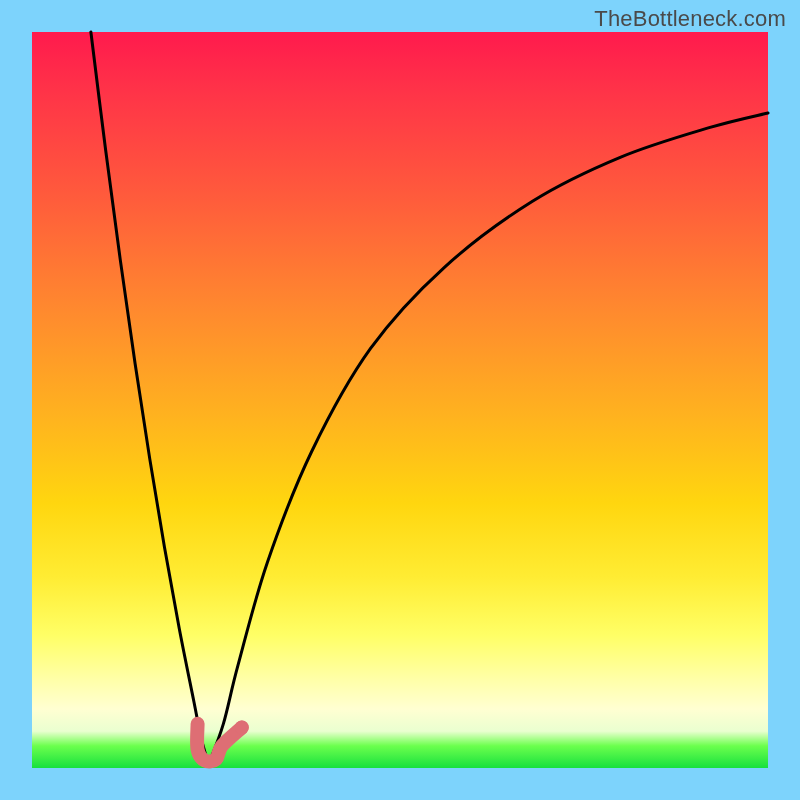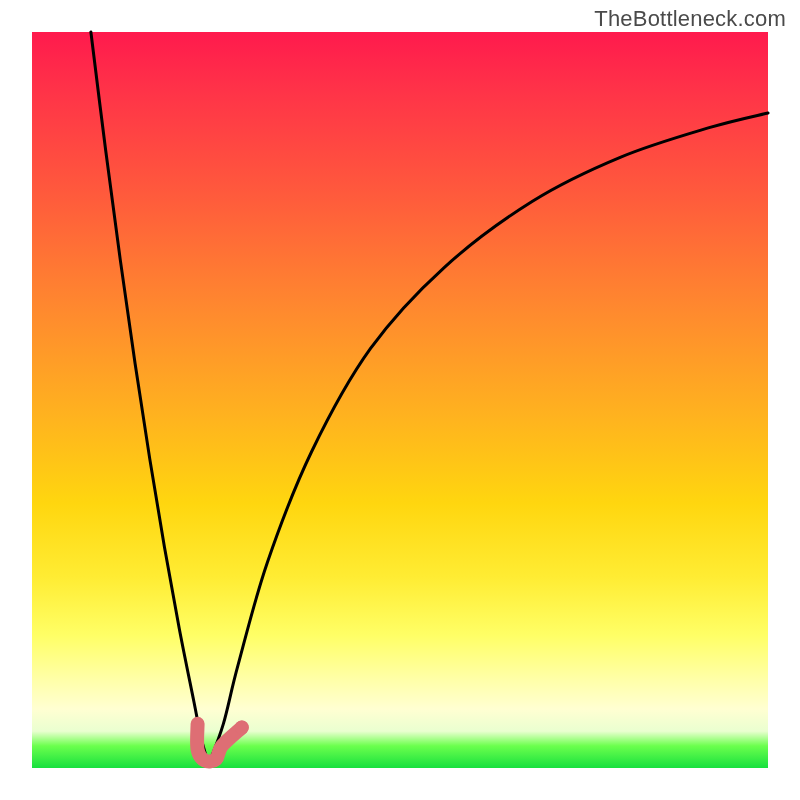--- a/index.html
+++ b/index.html
@@ -10,21 +10,21 @@
     background: #000;
     overflow: hidden;
     font-family: Arial, Helvetica, sans-serif;
   }
   .frame {
     position: absolute;
     left: 0;
     top: 0;
     width: 800px;
     height: 800px;
-    background: #ffffff;
+    background: #7dd3fc;
   }
   .plot {
     position: absolute;
     left: 32px;
     top: 32px;
     width: 736px;
     height: 736px;
     
     background: linear-gradient(
       to bottom,

